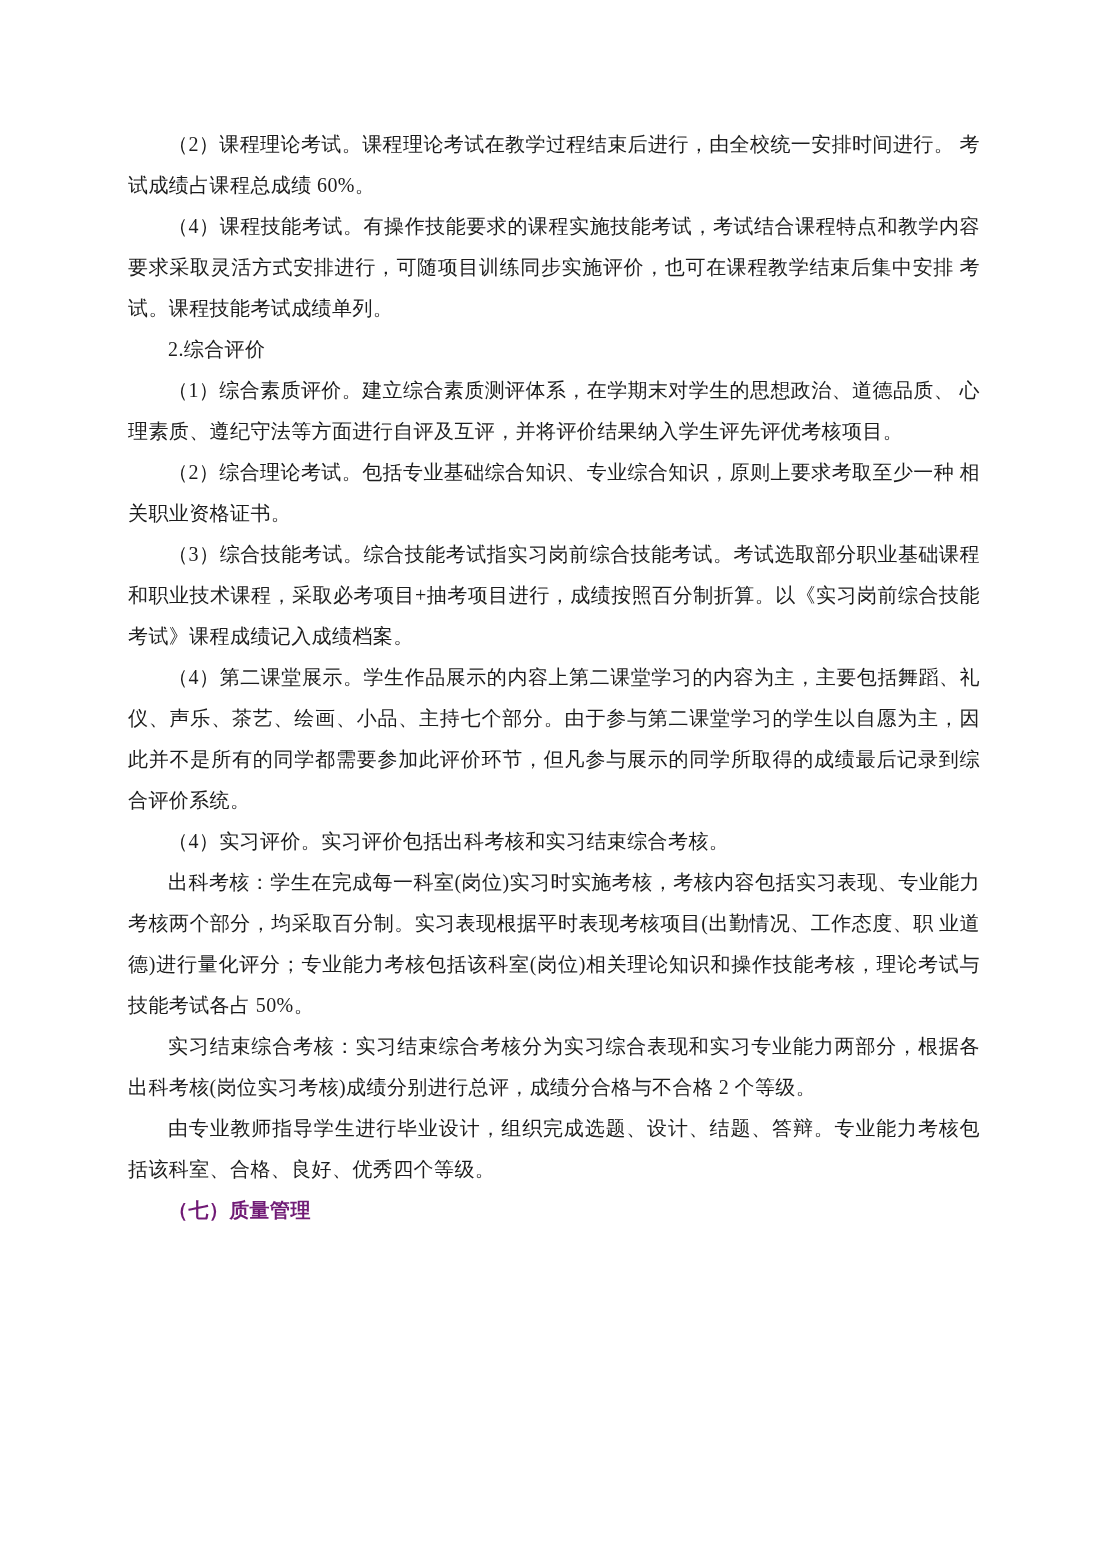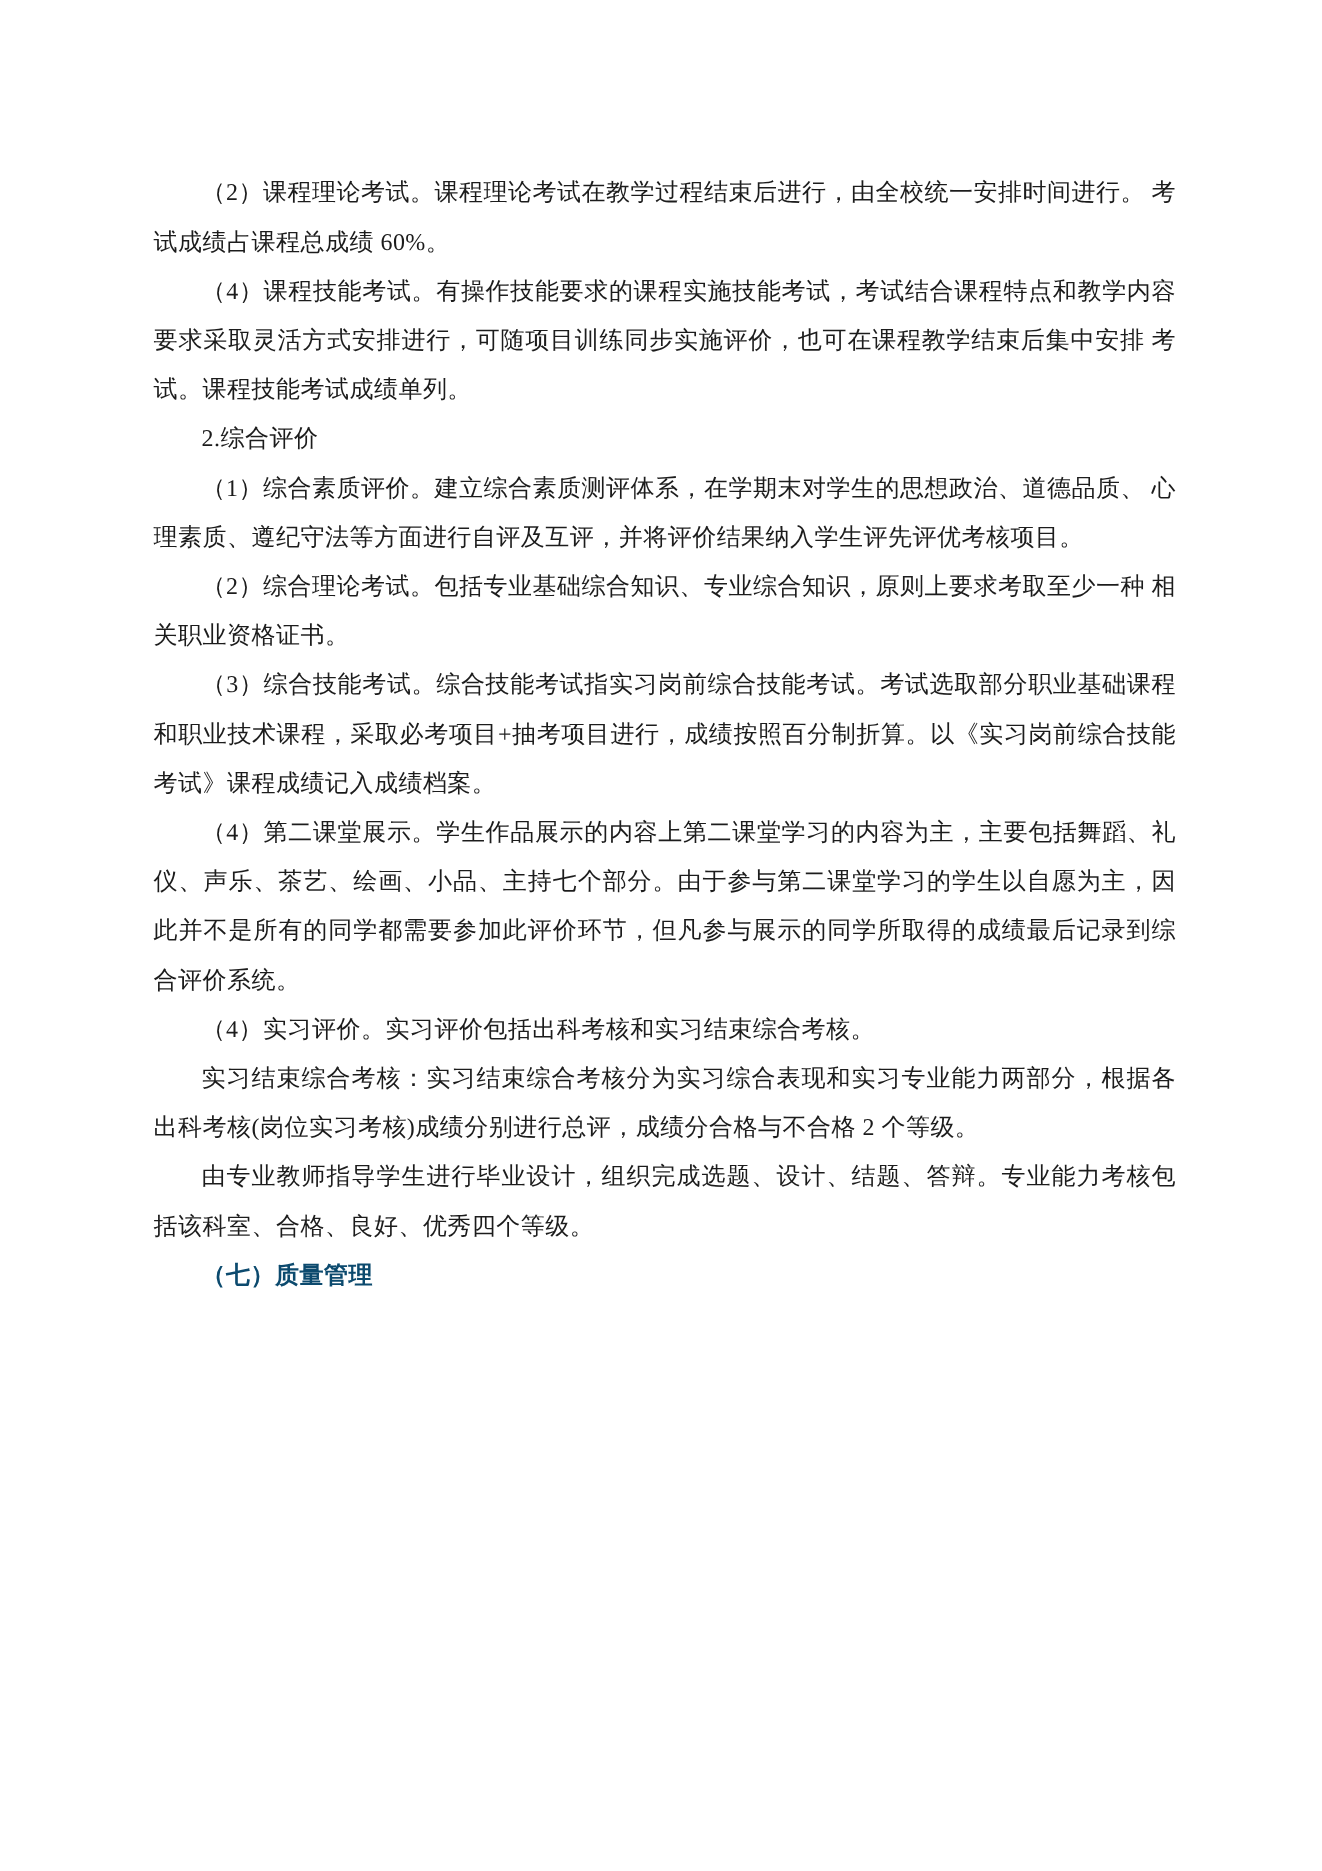--- a/index.html
+++ b/index.html
@@ -10,50 +10,51 @@
   .page {
     position: relative;
     width: 1102px;
     height: 1559px;
     background: #ffffff;
     overflow: hidden;
   }
   .doc-content {
     position: absolute;
     left: 128px;
-    top: 141px;
+    top: 124px;
     width: 852px;
     color: #1c1c1c;
     font-family: "Liberation Serif", "DejaVu Serif", serif;
     font-size: 20px;
     line-height: 41px;
     letter-spacing: 0.4px;
     text-align: justify;
   }
   .para {
     margin: 0;
     padding: 0;
     text-indent: 2em;
     word-break: break-all;
   }
   .para.heading {
     font-weight: bold;
-    color: #0c4a6e;
+    color: #701a75;
   }
 </style>
 </head>
 <body>
 
 <div class="page">
   <div class="doc-content" id="doc-content">
       <p class="para">（2）课程理论考试。课程理论考试在教学过程结束后进行，由全校统一安排时间进行。 考试成绩占课程总成绩 60%。</p>
       <p class="para">（4）课程技能考试。有操作技能要求的课程实施技能考试，考试结合课程特点和教学内容要求采取灵活方式安排进行，可随项目训练同步实施评价，也可在课程教学结束后集中安排 考试。课程技能考试成绩单列。</p>
       <p class="para">2.综合评价</p>
       <p class="para">（1）综合素质评价。建立综合素质测评体系，在学期末对学生的思想政治、道德品质、 心理素质、遵纪守法等方面进行自评及互评，并将评价结果纳入学生评先评优考核项目。</p>
       <p class="para">（2）综合理论考试。包括专业基础综合知识、专业综合知识，原则上要求考取至少一种 相关职业资格证书。</p>
       <p class="para">（3）综合技能考试。综合技能考试指实习岗前综合技能考试。考试选取部分职业基础课程和职业技术课程，采取必考项目+抽考项目进行，成绩按照百分制折算。以《实习岗前综合技能考试》课程成绩记入成绩档案。</p>
       <p class="para">（4）第二课堂展示。学生作品展示的内容上第二课堂学习的内容为主，主要包括舞蹈、礼仪、声乐、茶艺、绘画、小品、主持七个部分。由于参与第二课堂学习的学生以自愿为主，因此并不是所有的同学都需要参加此评价环节，但凡参与展示的同学所取得的成绩最后记录到综合评价系统。</p>
       <p class="para">（4）实习评价。实习评价包括出科考核和实习结束综合考核。</p>
+      <p class="para">出科考核：学生在完成每一科室(岗位)实习时实施考核，考核内容包括实习表现、专业能力考核两个部分，均采取百分制。实习表现根据平时表现考核项目(出勤情况、工作态度、职 业道德)进行量化评分；专业能力考核包括该科室(岗位)相关理论知识和操作技能考核，理论考试与技能考试各占 50%。</p>
       <p class="para">实习结束综合考核：实习结束综合考核分为实习综合表现和实习专业能力两部分，根据各 出科考核(岗位实习考核)成绩分别进行总评，成绩分合格与不合格 2 个等级。</p>
       <p class="para">由专业教师指导学生进行毕业设计，组织完成选题、设计、结题、答辩。专业能力考核包括该科室、合格、良好、优秀四个等级。</p>
       <p class="para heading">（七）质量管理</p>
     </div>
 </div>
 
 </body></html>

